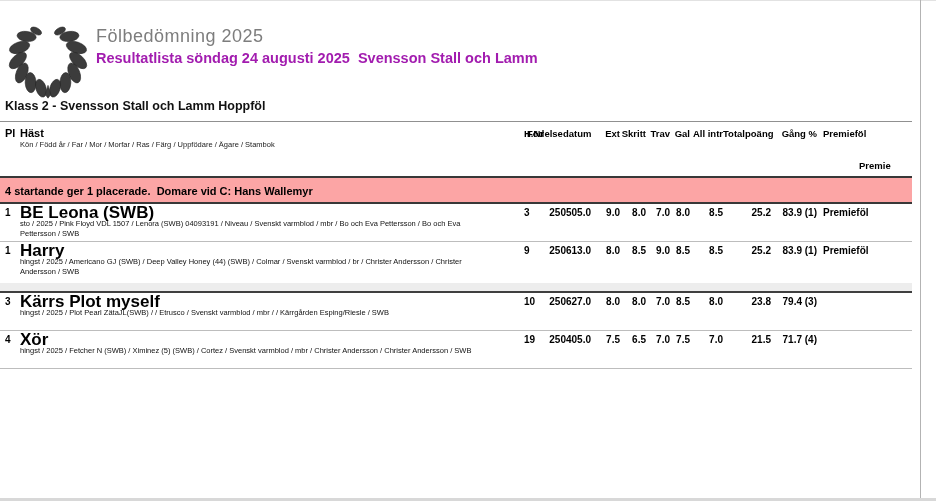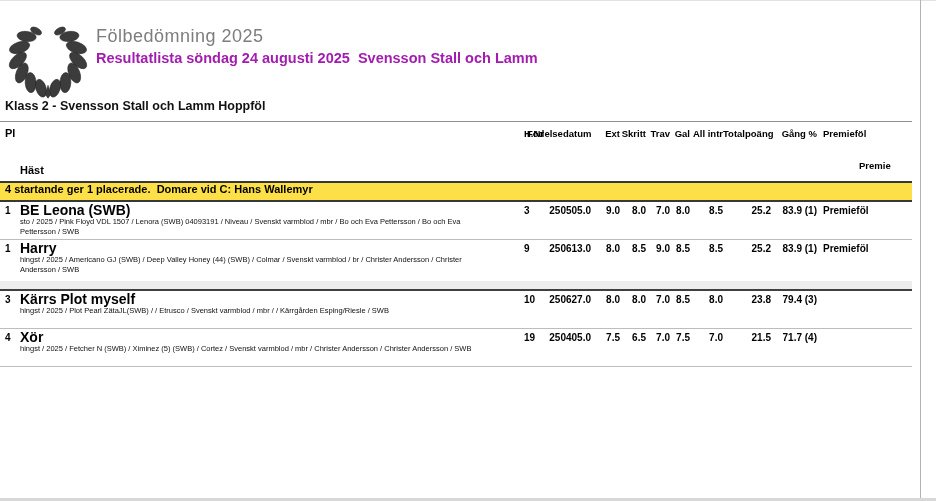--- a/index.html
+++ b/index.html
@@ -30,31 +30,31 @@
   .c.hnr{text-align:center;margin-left:24px;}
   .c.fod{text-align:right;padding-right:4px;}
   .c.ext,.c.skritt,.c.trav,.c.gal,.c.allintr,.c.gang{text-align:right;}
   .c.total{text-align:right;padding-right:6px;}
   .c.pfol{text-align:left;padding-left:6px;}
   .c.premie{text-align:left;padding-left:2px;margin-top:32px;}
 
   .thead{padding-top:5px;padding-bottom:4px;}
   .thead .c{font-weight:bold;font-size:9.5px;line-height:13px;}
   .thead .c.pl,.thead .hast-label{font-size:11px;}
-  .hast-label{font-weight:bold;line-height:13px;margin-top:37px;}
+  .hast-label{font-weight:bold;line-height:13px;}
   .hast-sub{font-size:7.5px;font-weight:normal;color:#222;line-height:10px;white-space:nowrap;}
 
   .summary-band{
-    background:#fde047;border-top:2px solid #383838;border-bottom:2px solid #383838;
-    font-size:11px;font-weight:bold;padding:0 0 5px 5px;white-space:pre-wrap;
+    background:#fca5a5;border-top:2px solid #383838;border-bottom:2px solid #383838;
+    font-size:11px;font-weight:bold;padding:7px 0 5px 5px;white-space:pre-wrap;
   }
 
   .row{padding-top:2px;padding-bottom:3px;}
   .row .c{font-weight:bold;font-size:10px;line-height:13px;}
-  .hname{font-weight:bold;font-size:14px;line-height:13px;}
+  .hname{font-weight:bold;font-size:17px;line-height:13px;}
   .hdet{font-size:7.5px;font-weight:normal;line-height:9.5px;color:#111;max-width:470px;}
   .sep-thin{height:1px;background:#bdbdbd;}
   .sep-band{height:8px;background:#ededed;border-bottom:2px solid #3f3f3f;margin-top:4px;}
 </style>
 </head>
 <body>
 
 <div class="frame-top"></div>
 <div class="frame-right"></div>
 <div class="frame-bottom"></div>
@@ -114,20 +114,21 @@
 <div class="subtitle">Resultatlista söndag 24 augusti 2025  Svensson Stall och Lamm</div>
 <div class="class-heading">Klass 2 - Svensson Stall och Lamm Hoppföl</div>
 
 <div class="body-block">
   <div class="rule-light"></div>
 
   <div class="grid thead">
     <div class="c pl">Pl</div>
     <div class="c hast">
       <div class="hast-label">Häst</div>
+      <div class="hast-sub">Kön / Född år / Far / Mor / Morfar / Ras / Färg / Uppfödare / Ägare / Stambok</div>
     </div>
     <div class="c hnr">H.Nr</div>
     <div class="c fod">Födelsedatum</div>
     <div class="c ext">Ext</div>
     <div class="c skritt">Skritt</div>
     <div class="c trav">Trav</div>
     <div class="c gal">Gal</div>
     <div class="c allintr">All intr</div>
     <div class="c total">Totalpoäng</div>
     <div class="c gang">Gång %</div>

